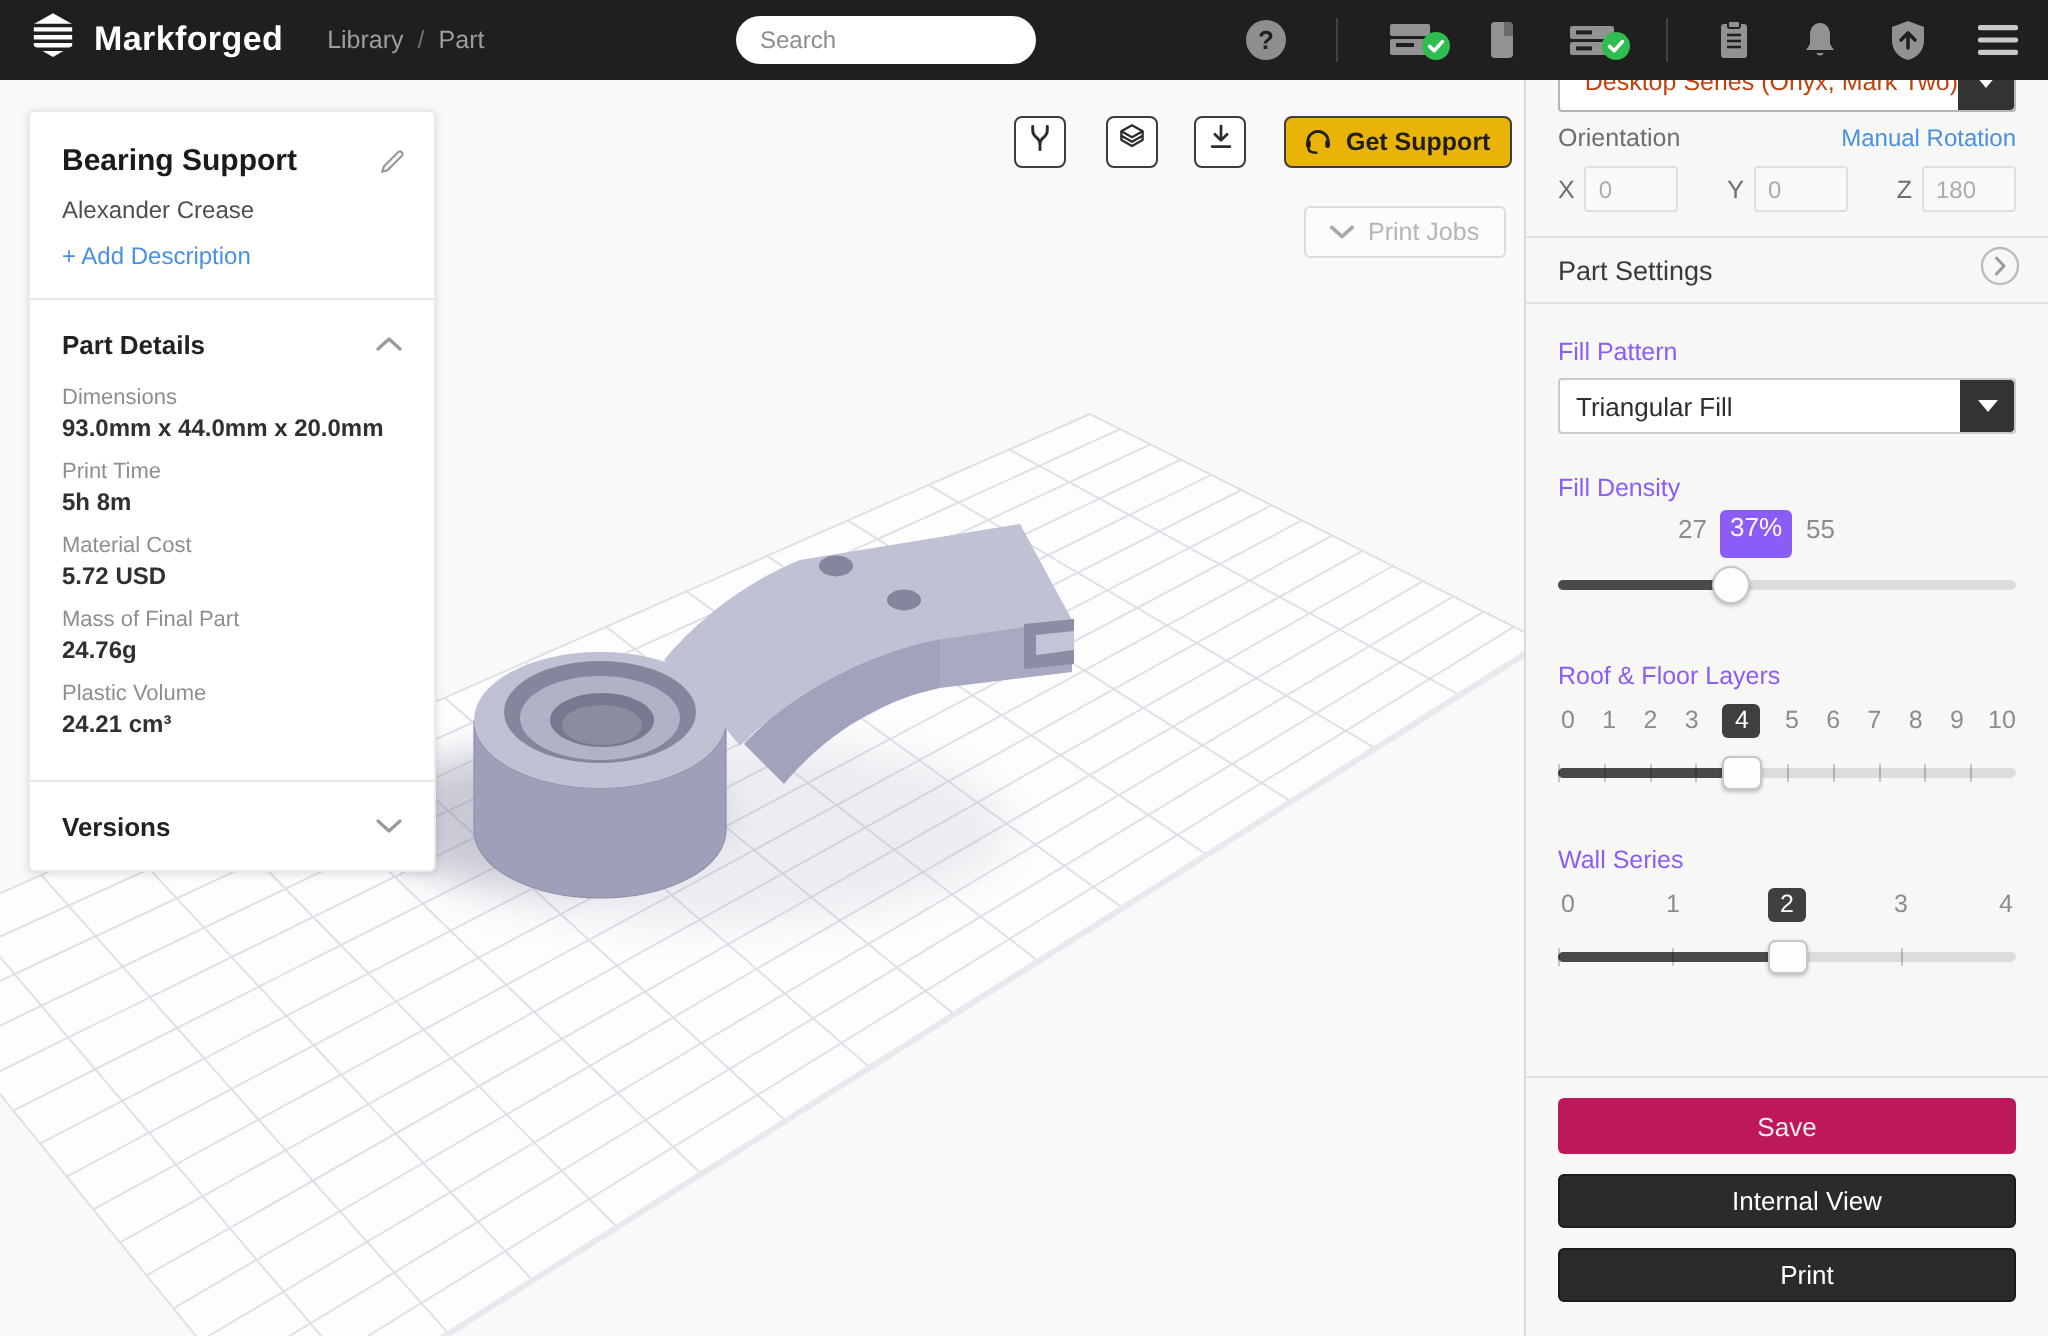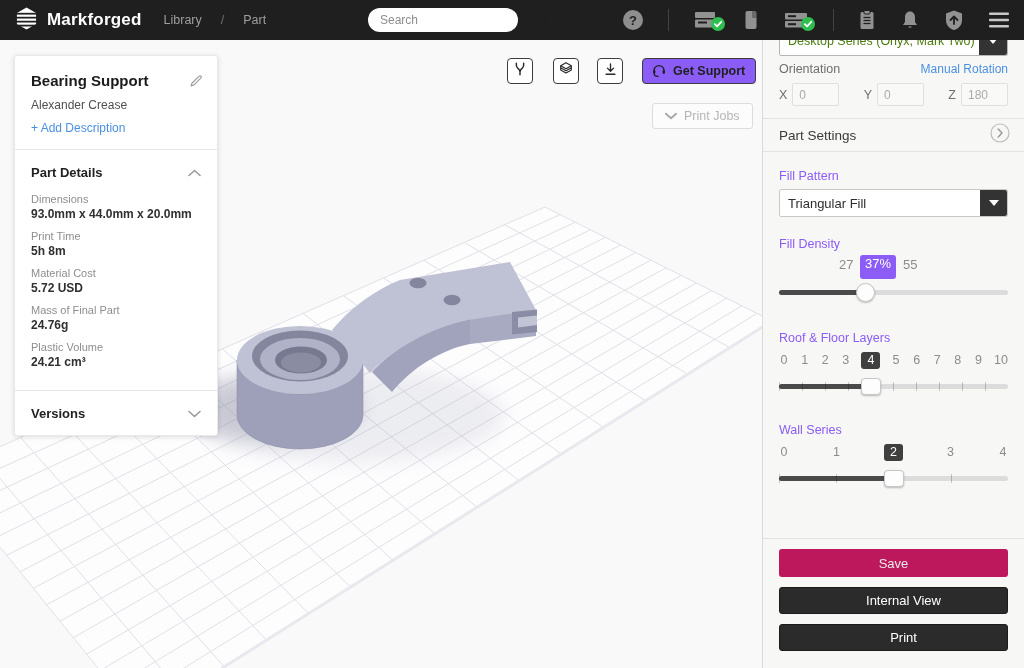--- a/index.html
+++ b/index.html
@@ -2,21 +2,21 @@
 <html><head>
 <meta charset="utf-8">
 <style>
   * { margin:0; padding:0; box-sizing:border-box; }
   html,body { width:1024px; height:668px; font-family:"Liberation Sans", sans-serif; background:#f9f9fa; overflow:hidden; }
 
   
   .nav { position:absolute; left:0; top:0; width:1024px; height:40px; background:#1f1f1f; z-index:30; display:flex; align-items:center; }
   .brand { display:flex; align-items:center; gap:8px; margin-left:14px; cursor:pointer; }
   .brand-name { color:#fff; font-size:17px; font-weight:bold; letter-spacing:.2px; }
-  .crumbs { display:flex; align-items:center; gap:19px; margin-left:22px; font-size:12.5px; color:#9e9e9e; }
+  .crumbs { display:flex; align-items:center; gap:7px; margin-left:22px; font-size:12.5px; color:#9e9e9e; }
   .crumb { cursor:pointer; }
   .crumb-sep { color:#6f6f6f; }
   .search-pill { position:absolute; left:368px; top:8px; width:150px; height:24px; background:#fff; border-radius:13px; display:flex; align-items:center; padding:0 8px 0 12px; }
   .search-pill input { border:none; outline:none; flex:1; font-size:12px; color:#333; background:transparent; font-family:"Liberation Sans", sans-serif; }
   .search-pill input::placeholder { color:#8d8d8d; }
   .nav-right { position:absolute; right:14px; top:0; height:40px; display:flex; align-items:center; gap:24px; }
   .nav-ico { position:relative; display:flex; align-items:center; justify-content:center; cursor:pointer; }
   .nav-divider { width:1px; height:22px; background:#434343; }
   .check-badge { position:absolute; right:-6px; bottom:-4px; }
 
@@ -39,27 +39,27 @@
   .pc-item { margin-bottom:9px; }
   .pc-item-label { font-size:11px; color:#8e8e8e; }
   .pc-item-value { font-size:12px; font-weight:bold; color:#303030; margin-top:2px; }
   .pc-versions { display:flex; align-items:center; justify-content:space-between; padding:13px 16px; cursor:pointer; }
 
   
   .vp-btn { position:absolute; width:26px; height:26px; background:#fff; border:1.5px solid #3d3d3d; border-radius:4px; display:flex; align-items:center; justify-content:center; cursor:pointer; z-index:6; }
   .btn-rotate { left:507px; top:18px; }
   .btn-layers { left:553px; top:18px; }
   .btn-download { left:597px; top:18px; }
-  .btn-support { position:absolute; left:642px; top:18px; height:26px; padding:0 10px 0 8px; background:#8b5cf6; border:1.5px solid #3d3d3d; border-radius:4px; display:flex; align-items:center; gap:6px; font-size:12.5px; font-weight:bold; color:#1f1f1f; cursor:pointer; z-index:6; }
+  .btn-support { position:absolute; left:642px; top:18px; height:26px; padding:0 10px 0 8px; background:#eab308; border:1.5px solid #3d3d3d; border-radius:4px; display:flex; align-items:center; gap:6px; font-size:12.5px; font-weight:bold; color:#1f1f1f; cursor:pointer; z-index:6; }
   .btn-printjobs { position:absolute; left:652px; top:63px; height:26px; padding:0 12px; background:#fcfcfc; border:1px solid #dcdcdc; border-radius:3px; display:flex; align-items:center; gap:7px; font-size:12.5px; color:#b5b5b5; cursor:pointer; z-index:6; }
 
   
   .panel { position:absolute; left:762px; top:40px; width:262px; height:628px; background:#f7f7f6; border-left:1px solid #dadada; z-index:5; }
   .printer-select { position:absolute; top:-14px; left:16px; right:16px; height:30px; background:#fff; border:1px solid #b5b5b5; border-radius:2px; display:flex; align-items:center; cursor:pointer; }
-  .printer-select .ps-text { flex:1; font-size:12.5px; color:#4d7c0f; padding-left:8px; white-space:nowrap; overflow:hidden; }
+  .printer-select .ps-text { flex:1; font-size:12.5px; color:#c2410c; padding-left:8px; white-space:nowrap; overflow:hidden;text-align:right; }
   .dk-drop { width:28px; height:28px; background:#333; border-radius:0 2px 2px 0; display:flex; align-items:center; justify-content:center; flex:none; cursor:pointer; }
   .dk-drop .tri { width:0; height:0; border-left:5px solid transparent; border-right:5px solid transparent; border-top:6px solid #fff; }
 
   .orient { margin:22px 16px 0 16px; }
   .orient-row1 { display:flex; justify-content:space-between; align-items:flex-end; }
   .orient-label { font-size:12.5px; color:#6e6e6e; }
   .manual-rotation { font-size:12px; color:#4a90e2; cursor:pointer; }
   .axes { display:flex; justify-content:space-between; margin-top:7px; }
   .axis-group { display:flex; align-items:center; gap:5px; }
   .axis-letter { font-size:12.5px; color:#6e6e6e; }

